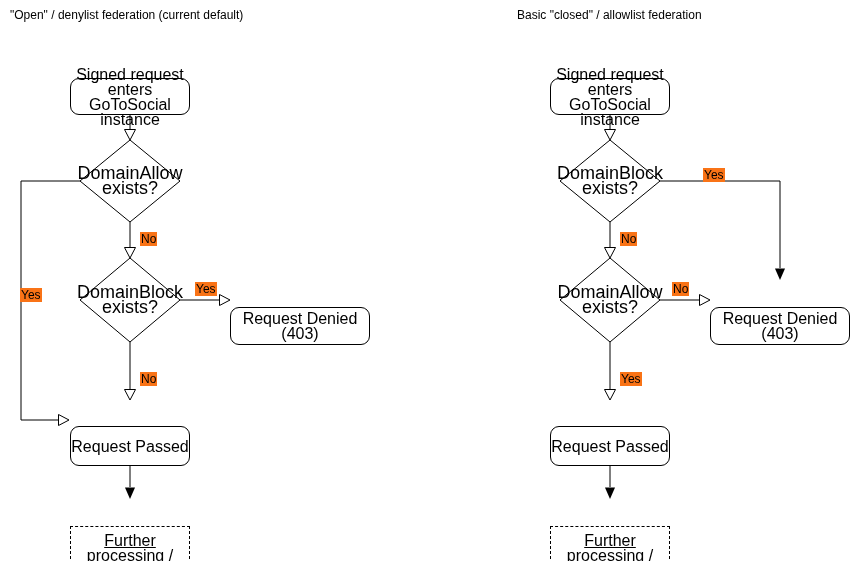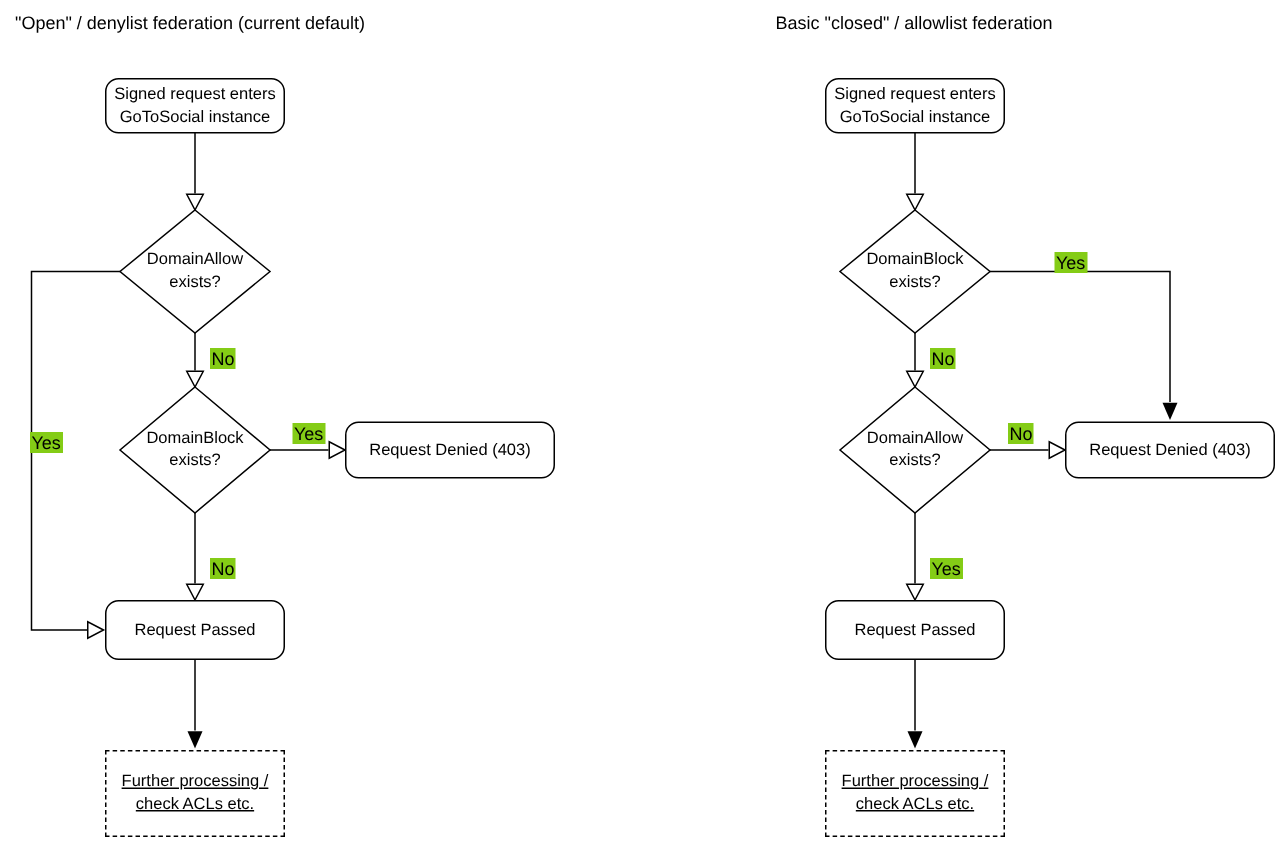--- a/index.html
+++ b/index.html
@@ -30,45 +30,46 @@
   .node {
     position: absolute;
     box-sizing: border-box;
     border: 1px solid #000000;
     border-radius: 9px;
     background: #ffffff;
     display: flex;
     align-items: center;
     justify-content: center;
     text-align: center;
-    font-size: 11px;
+    font-size: 16px;
     line-height: 15px;
     white-space: pre-line;
+    margin-top: 26px;
   }
   .node.dashed {
     border-radius: 0;
     border-style: dashed;
     text-decoration: underline;
   }
   .diamond-label {
     position: absolute;
     display: flex;
     align-items: center;
     justify-content: center;
     text-align: center;
-    font-size: 11px;
+    font-size: 18px;
     line-height: 15px;
     white-space: pre-line;
     pointer-events: none;
   }
   .edge-label {
     position: absolute;
     font-size: 12px;
     line-height: 14px;
-    background: #84cc16;
+    background: #f97316;
     padding: 0 1px;
     white-space: nowrap;
   }
 </style>
 </head>
 <body>
 
 <div class="canvas">
 
   <svg class="svg-layer" width="851" height="561" viewBox="0 0 851 561">

